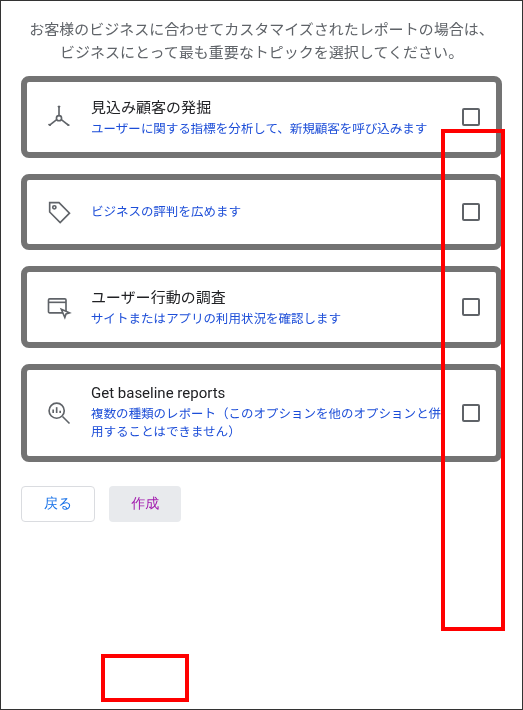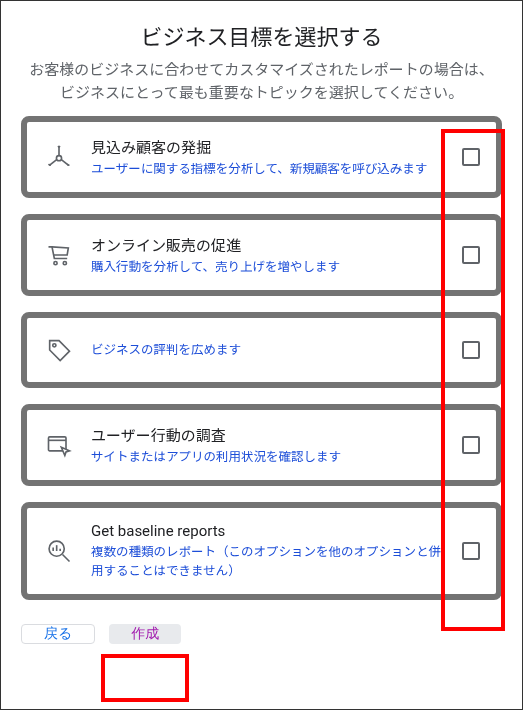--- a/index.html
+++ b/index.html
@@ -75,21 +75,21 @@
     border-radius: 2px;
     flex: 0 0 18px;
     margin-right: 4px;
   }
   .footer {
     display: flex;
     gap: 14px;
     padding: 24px 20px 18px 20px;
   }
   .btn {
-    height: 20px;
+    height: 36px;
     padding: 0 22px;
     border-radius: 4px;
     font-size: 14px;
     display: inline-flex;
     align-items: center;
     justify-content: center;
     cursor: pointer;
   }
   .btn-back {
     color: #1a73e8;
@@ -118,21 +118,20 @@
     top: 653px;
     left: 100px;
     width: 88px;
     height: 48px;
   }
 </style>
 </head>
 <body>
 
 <div class="container">
-  <h1 class="title">ビジネス目標を選択する</h1>
   <p class="subtitle">お客様のビジネスに合わせてカスタマイズされたレポートの場合は、ビジネスにとって最も重要なトピックを選択してください。</p>
 
   <div class="options">
 
     <div class="option-card">
       <span class="option-icon">
         <svg viewBox="0 0 24 24" fill="none" stroke="currentColor" stroke-width="1.4">
           <circle cx="12" cy="13" r="2.2"></circle>
           <path d="M12 10.8 V3"></path>
           <path d="M14 14.2 L20 19"></path>
@@ -142,35 +141,20 @@
           <path d="M11 3.5 L12 3 L13 3.5"></path>
         </svg>
       </span>
       <div class="option-text">
         <div class="option-title">見込み顧客の発掘</div>
         <div class="option-desc">ユーザーに関する指標を分析して、新規顧客を呼び込みます</div>
       </div>
       <span class="checkbox"></span>
     </div>
 
-    <div class="option-card">
-      <span class="option-icon">
-        <svg viewBox="0 0 24 24" fill="none" stroke="currentColor" stroke-width="1.4">
-          <path d="M3 5 H6 L8 15 H19"></path>
-          <path d="M6 5 L20 6 L19 12 H7.3"></path>
-          <circle cx="9" cy="19" r="1.4"></circle>
-          <circle cx="17" cy="19" r="1.4"></circle>
-        </svg>
-      </span>
-      <div class="option-text">
-        <div class="option-title">オンライン販売の促進</div>
-        <div class="option-desc">購入行動を分析して、売り上げを増やします</div>
-      </div>
-      <span class="checkbox"></span>
-    </div>
 
     <div class="option-card">
       <span class="option-icon">
         <svg viewBox="0 0 24 24" fill="none" stroke="currentColor" stroke-width="1.4">
           <path d="M12 4 L4 4 L4 12 L13 21 L21 13 Z"></path>
           <circle cx="8" cy="8" r="1.4"></circle>
         </svg>
       </span>
       <div class="option-text">
         <div class="option-desc">ビジネスの評判を広めます</div>

